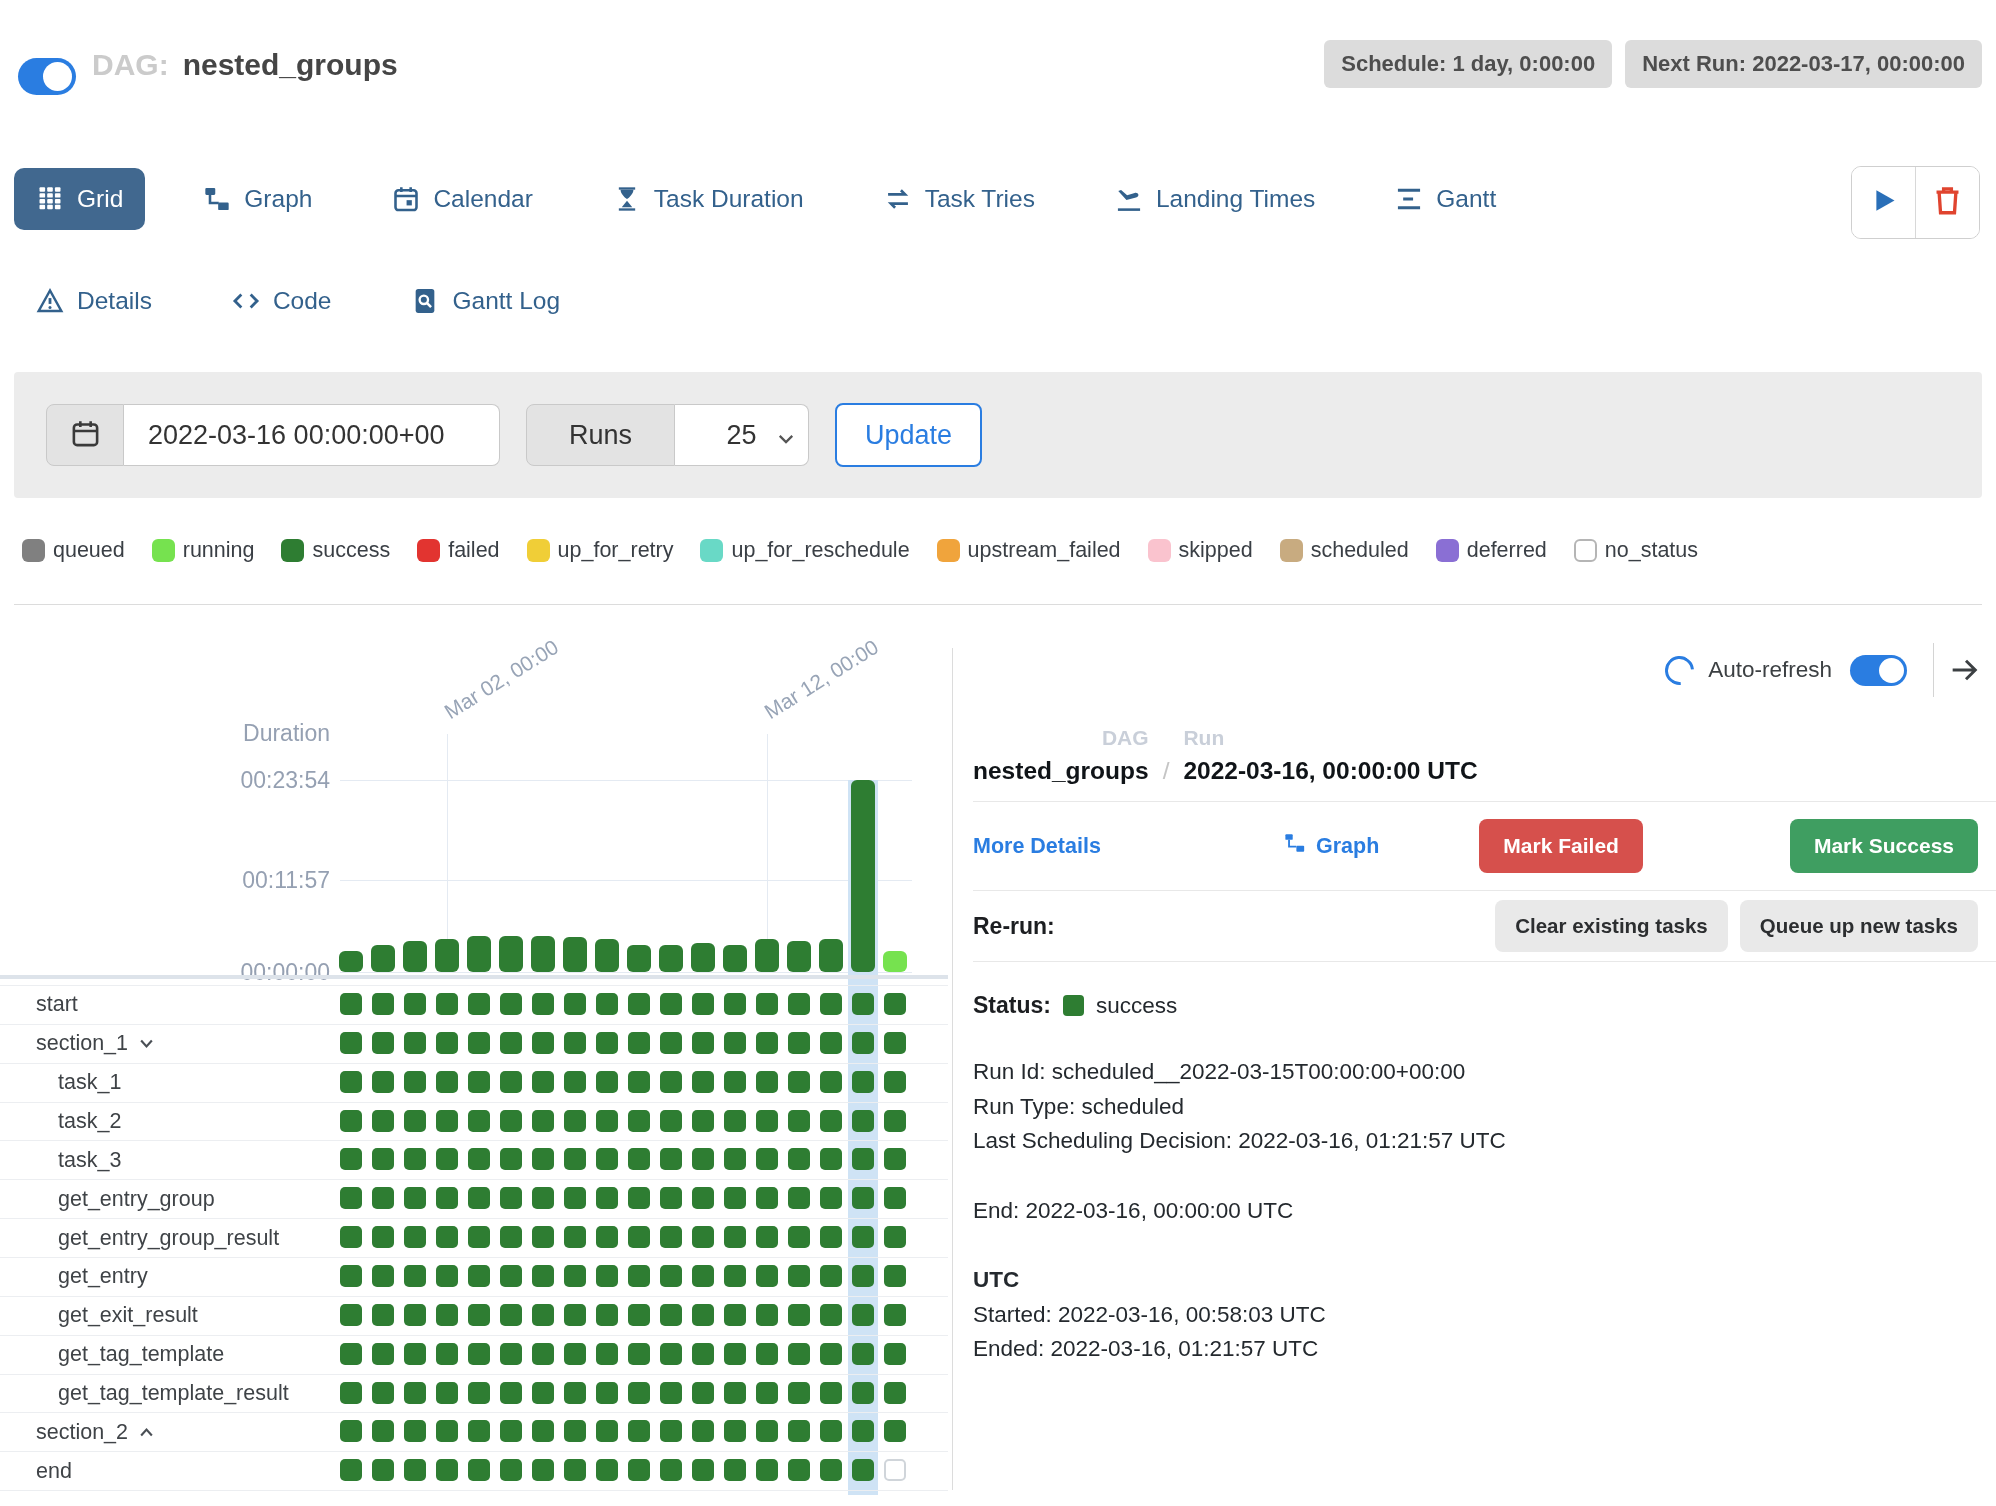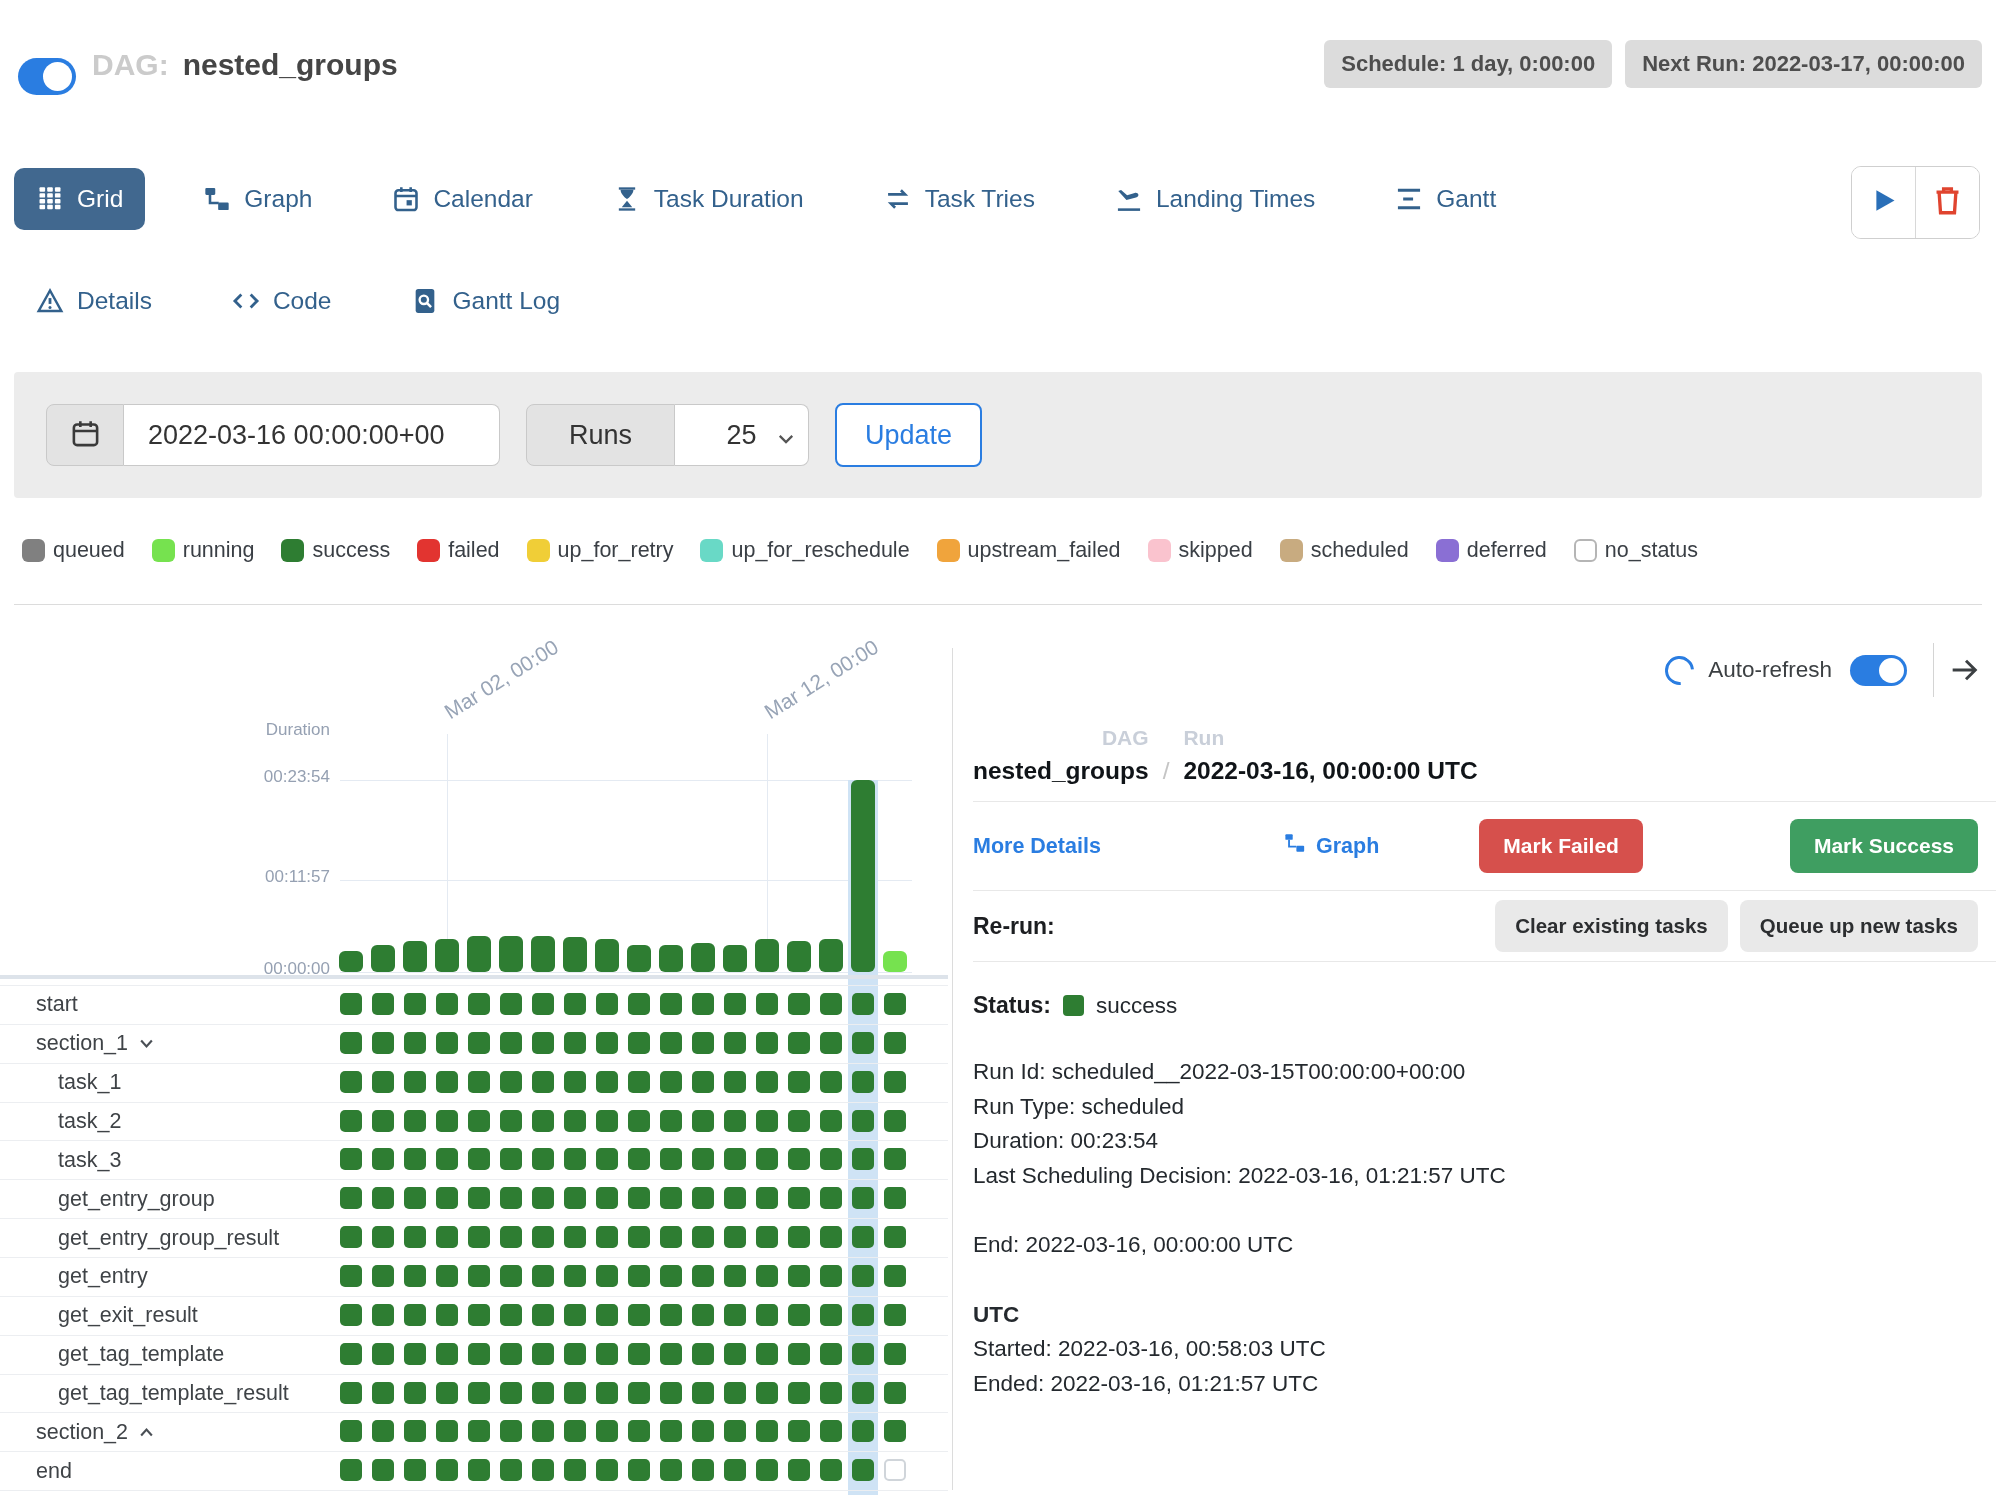--- a/index.html
+++ b/index.html
@@ -56,21 +56,21 @@
   .autorefresh{position:absolute;right:16px;top:642px;display:flex;align-items:center;gap:14px;height:56px;}
   .spinner{width:23px;height:23px;border-radius:50%;border:3.5px solid #2a7de1;border-right-color:transparent;transform:rotate(40deg);}
   .ar-label{font-size:22.5px;color:#3c4043;}
   .ar-toggle{width:57px;height:31px;border-radius:17px;background:#2a7de1;position:relative;cursor:pointer;margin-left:4px;}
   .ar-toggle .knob{position:absolute;right:3px;top:3px;width:25px;height:25px;background:#fff;border-radius:50%;}
   .ar-sep{width:1px;height:54px;background:#d4d4d4;margin-left:12px;}
   .ar-arrow{width:32px;height:32px;color:#3c4043;cursor:pointer;}
 
   
   #grid-layer{position:absolute;inset:0;}
-  .ax-label{position:absolute;font-size:17px;color:#95a0b2;white-space:nowrap;}
+  .ax-label{position:absolute;font-size:23px;color:#95a0b2;white-space:nowrap;}
   .gridline{position:absolute;background:#e4eaf2;}
   .xdate{position:absolute;font-size:21px;color:#98a4b6;transform:rotate(-32deg);transform-origin:left bottom;white-space:nowrap;}
   .hl-col{position:absolute;background:#cfe3f5;}
   .run-bar{position:absolute;border-radius:6px;cursor:pointer;}
   .base-strip{position:absolute;background:#dde3ea;}
   .task-row{position:absolute;border-top:1px solid #eceef1;box-sizing:border-box;}
   .task-label{display:flex;align-items:center;gap:9px;height:100%;font-size:21.5px;color:#3f4347;cursor:pointer;white-space:nowrap;}
   .task-label svg{width:19px;height:19px;color:#4a4f55;}
   .cell{position:absolute;width:22px;height:22px;border-radius:5px;cursor:pointer;box-sizing:border-box;}
 
@@ -707,21 +707,20 @@
     <div class="panel-divider"></div>
     <div class="status-row">
       <span class="status-label">Status:</span>
       <span class="status-swatch" id="status-swatch" style="background: rgb(46, 125, 50);"></span>
       <span class="status-value">success</span>
     </div>
     <div class="details-text" id="details-sections">
         <div class="dgroup firstg">
           <div class="dline">Run Id: scheduled__2022-03-15T00:00:00+00:00</div>
           <div class="dline">Run Type: scheduled</div>
-          <div class="dline">Duration: 00:23:54</div>
           <div class="dline">Last Scheduling Decision: 2022-03-16, 01:21:57 UTC</div>
         </div>
         <div class="dgroup">
           <div class="dline">End: 2022-03-16, 00:00:00 UTC</div>
         </div>
         <div class="dgroup">
           <div class="dline dhead">UTC</div>
           <div class="dline">Started: 2022-03-16, 00:58:03 UTC</div>
           <div class="dline">Ended: 2022-03-16, 01:21:57 UTC</div>
         </div>

